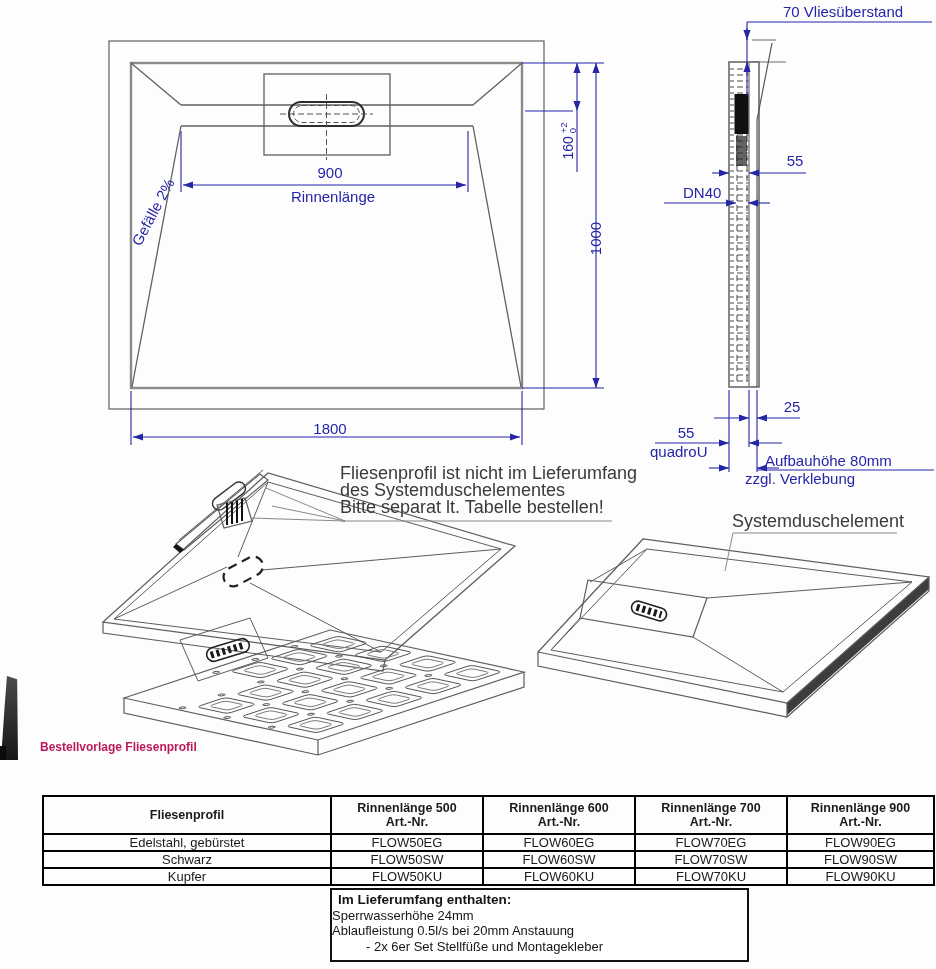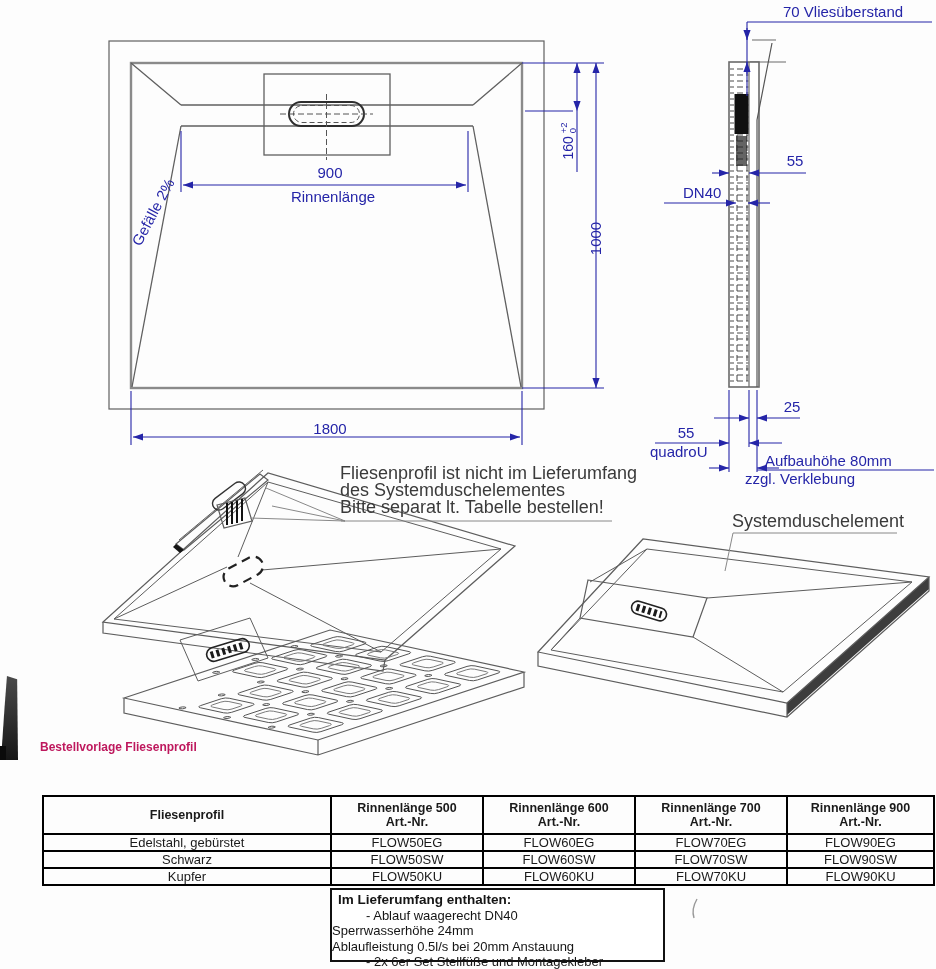--- a/index.html
+++ b/index.html
@@ -11,21 +11,21 @@
   .rot{transform:rotate(-90deg);display:flex;align-items:center;justify-content:center;gap:3px;}
   .rot62{transform:rotate(-62deg);}
   .tol{display:inline-flex;flex-direction:column;font-size:9.5px;line-height:9.5px;}
   .note{position:absolute;color:#3a3a3a;font-size:18px;line-height:17px;white-space:nowrap;}
   .heading{position:absolute;left:40px;top:740px;font-size:12px;font-weight:bold;color:#be185d;}
   .ordertable{position:absolute;left:42px;top:760px;border-collapse:collapse;table-layout:fixed;
               font-size:13px;color:#1a1a1a;margin-top:35px;}
   .ordertable th,.ordertable td{border:2px solid #000;text-align:center;padding:0;}
   .ordertable th{height:36px;font-size:12.5px;line-height:14px;font-weight:bold;}
   .ordertable td{height:15px;font-weight:normal;}
-  .scopebox{position:absolute;left:330px;top:888px;width:335px;height:74px;border:2px solid #111;
+  .scopebox{position:absolute;left:330px;top:888px;width:419px;height:74px;border:2px solid #111;
             background:#fff;font-size:13px;color:#151515;line-height:15.5px;padding-top:2px;box-sizing:border-box;}
   .scopebox .sb-title{font-weight:bold;padding-left:6px;font-size:13.5px;}
   .sb-item{white-space:nowrap;}
   .sb-item.dash{padding-left:34px;}
   .sb-item.cont{}
   .wedge{position:absolute;left:1px;top:676px;width:17px;height:84px;
          background:linear-gradient(180deg,#4a4a4a,#161616);
          clip-path:polygon(35% 0,95% 4%,100% 100%,0 100%,20% 40%);}
   .speck{position:absolute;left:0;top:746px;width:6px;height:14px;background:#0b0b0b;}
 </style>
@@ -271,18 +271,17 @@
           <td>FLOW50KU</td>
           <td>FLOW60KU</td>
           <td>FLOW70KU</td>
           <td>FLOW90KU</td>
     </tr>
   </tbody>
     </table>
 
   <div class="scopebox">
     <div class="sb-title">Im Lieferumfang enthalten:</div>
-    <div class="sb-item dash">- Ablauf waagerecht DN40</div>
     <div class="sb-item cont">Sperrwasserhöhe 24mm</div>
     <div class="sb-item cont">Ablaufleistung 0.5l/s bei 20mm Anstauung</div>
     <div class="sb-item dash">- 2x 6er Set Stellfüße und Montagekleber</div>
   </div>
 </div>
 
 </body></html>

